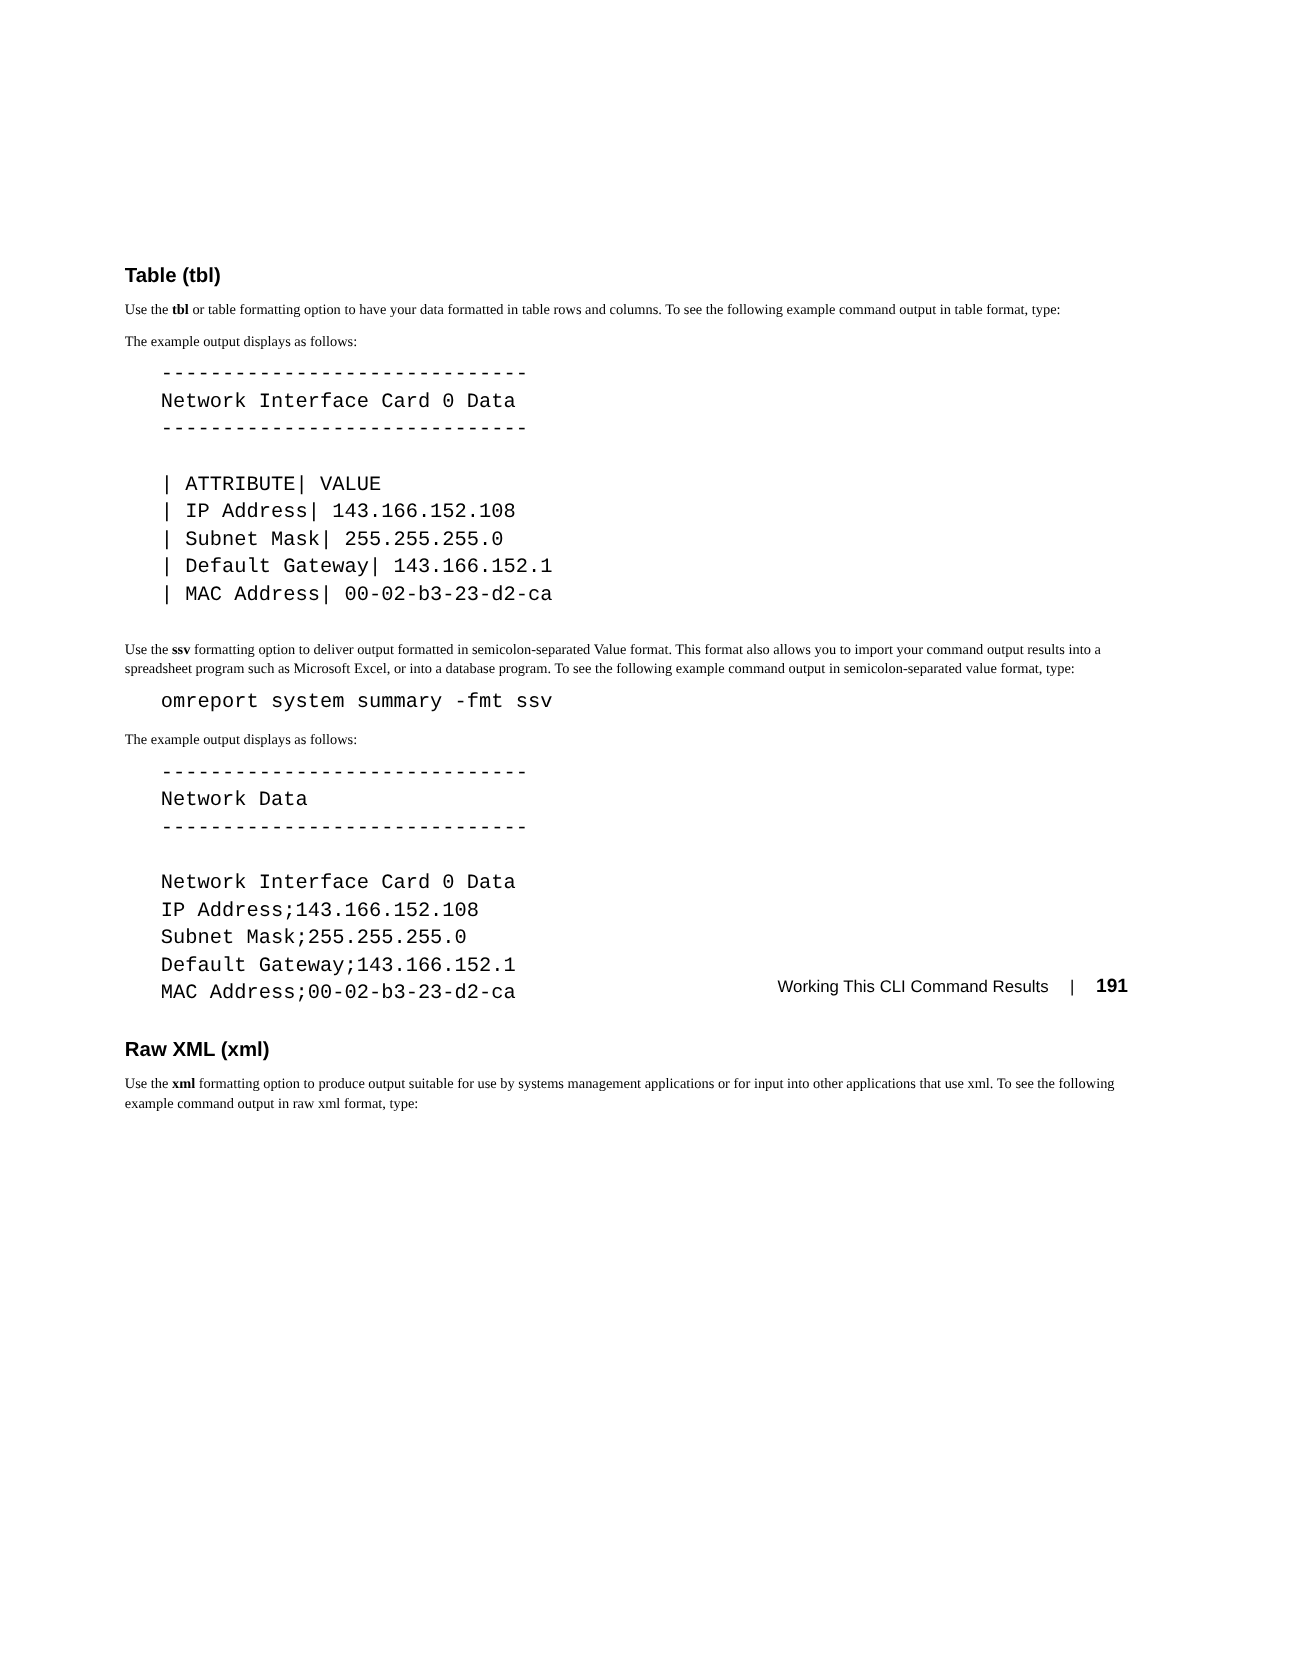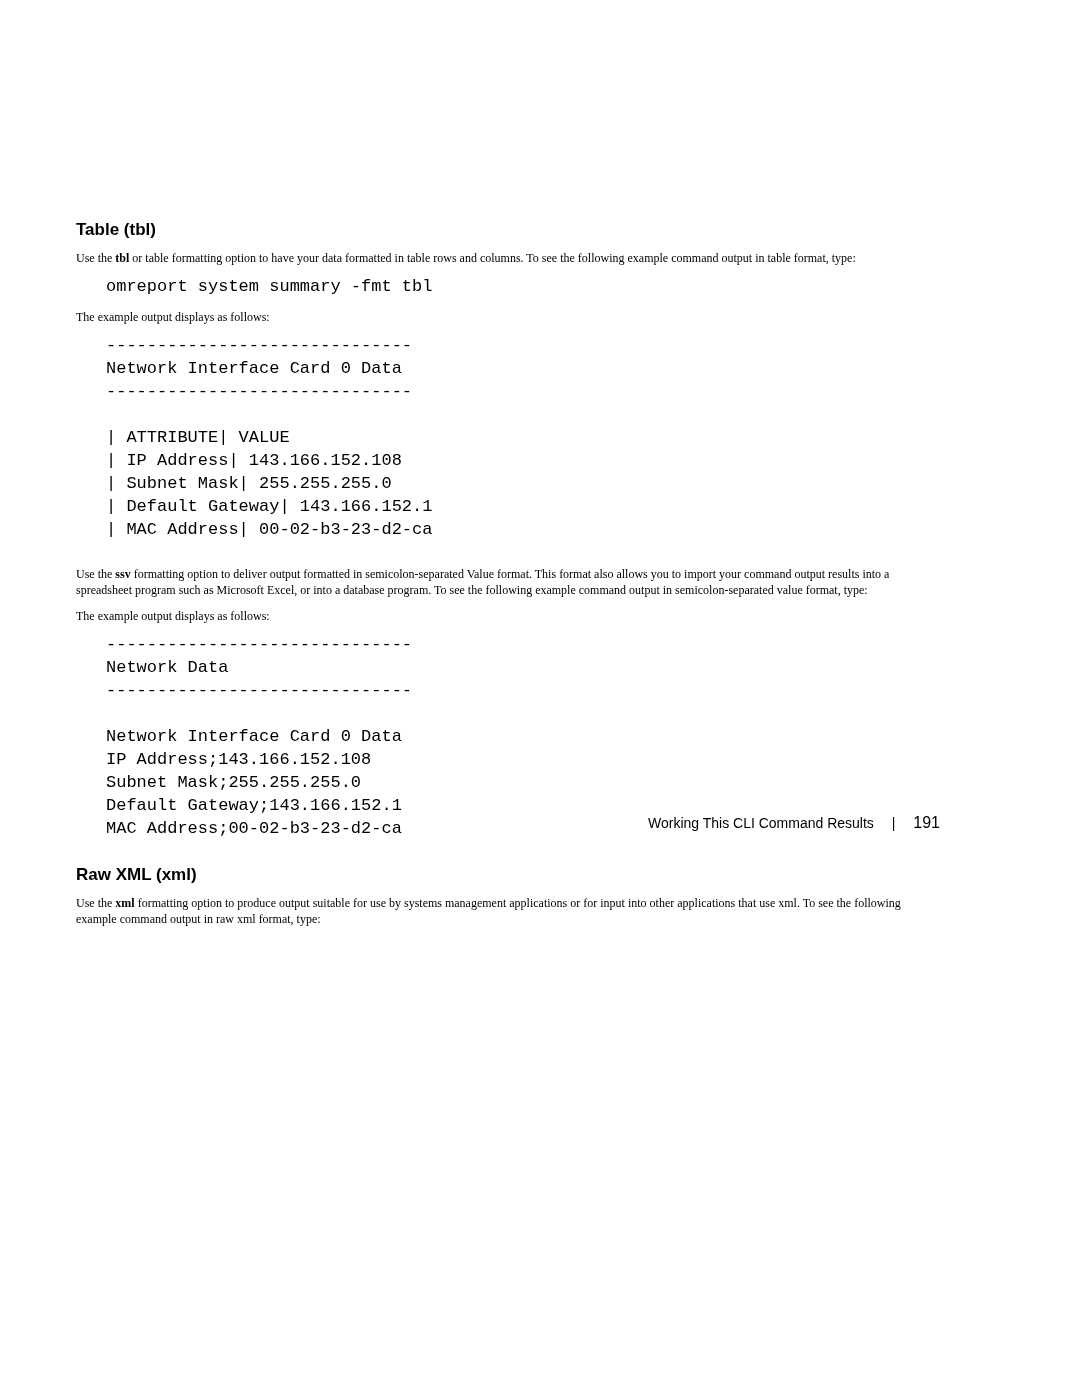--- a/index.html
+++ b/index.html
@@ -7,21 +7,21 @@
     padding: 0;
     background: #ffffff;
     width: 1080px;
     height: 1397px;
   }
   .page {
     position: relative;
     width: 1080px;
     height: 1092px;
     box-sizing: border-box;
-    padding: 220px 140px 0 76px;
+    padding: 220px 140px 0 104px;
     font-family: Georgia, "Times New Roman", serif;
     color: #000;
   }
   .heading {
     font-family: "Helvetica Neue", Helvetica, Arial, sans-serif;
     font-weight: 700;
     font-size: 17px;
     margin: 0 0 10px 0;
   }
   p.body {
@@ -49,51 +49,51 @@
     bottom: 260px;
     right: 140px;
     font-family: "Helvetica Neue", Helvetica, Arial, sans-serif;
     font-size: 14px;
   }
   .footer .sep {
     margin: 0 14px;
     color: #000;
   }
   .footer .pagenum {
-    font-weight: 400;
+    font-weight: 700;
     font-size: 16px;
   }
 </style>
 </head>
 <body>
 
 <div class="page">
 
   <div class="section">
     <div class="heading">Table (tbl)</div>
     <p class="body">
       <span>Use the </span><span class="bold">tbl</span><span> or table formatting option to have your data formatted in table rows and columns. To see the following example command output in table format, type:</span>
     </p>
-    <pre class="code">omreport system summary -fmt tbl</pre>
     <p class="body">The example output displays as follows:</p>
     <pre class="code">------------------------------
 Network Interface Card 0 Data
 ------------------------------
 
 | ATTRIBUTE| VALUE
 | IP Address| 143.166.152.108
 | Subnet Mask| 255.255.255.0
 | Default Gateway| 143.166.152.1
 | MAC Address| 00-02-b3-23-d2-ca</pre>
   </div>
 
   <div class="section">
     <p class="body">
       <span>Use the </span><span class="bold">ssv</span><span> formatting option to deliver output formatted in semicolon-separated Value format. This format also allows you to import your command output results into a spreadsheet program such as Microsoft Excel, or into a database program. To see the following example command output in semicolon-separated value format, type:</span>
     </p>
+    <pre class="code">omreport system summary -fmt ssv</pre>
     <p class="body">The example output displays as follows:</p>
     <pre class="code">------------------------------
 Network Data
 ------------------------------
 
 Network Interface Card 0 Data
 IP Address;143.166.152.108
 Subnet Mask;255.255.255.0
 Default Gateway;143.166.152.1
 MAC Address;00-02-b3-23-d2-ca</pre>

